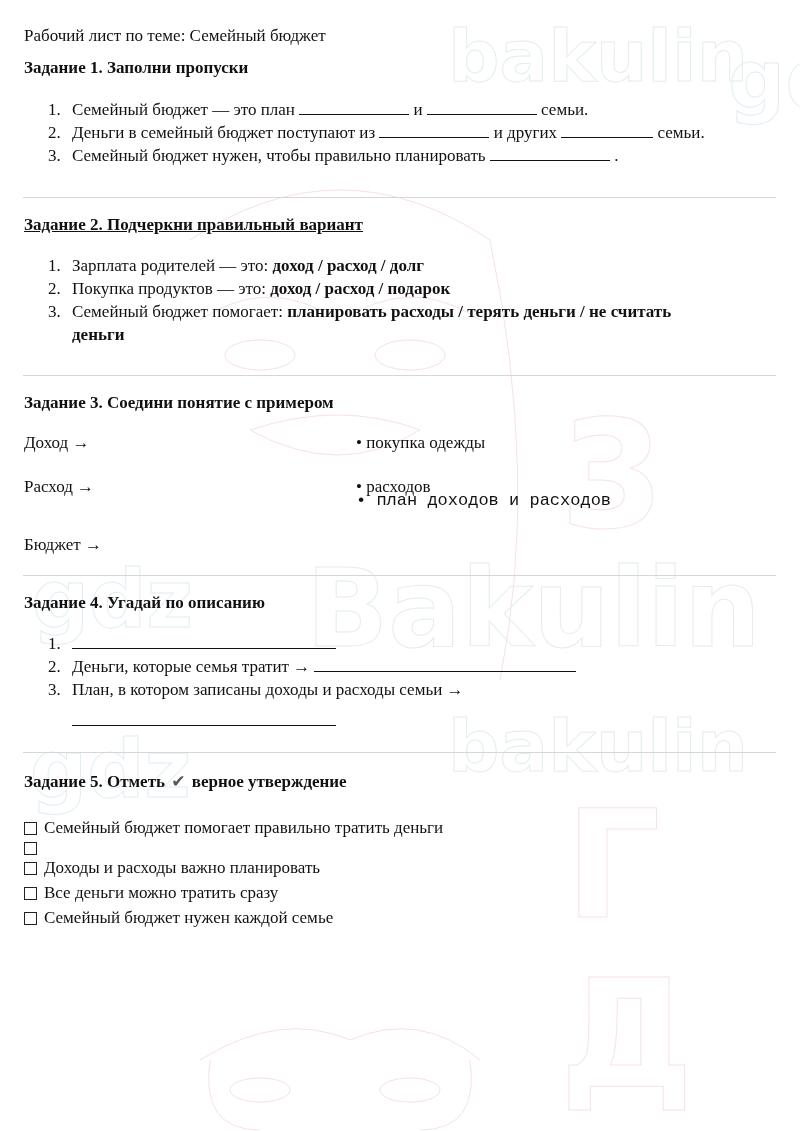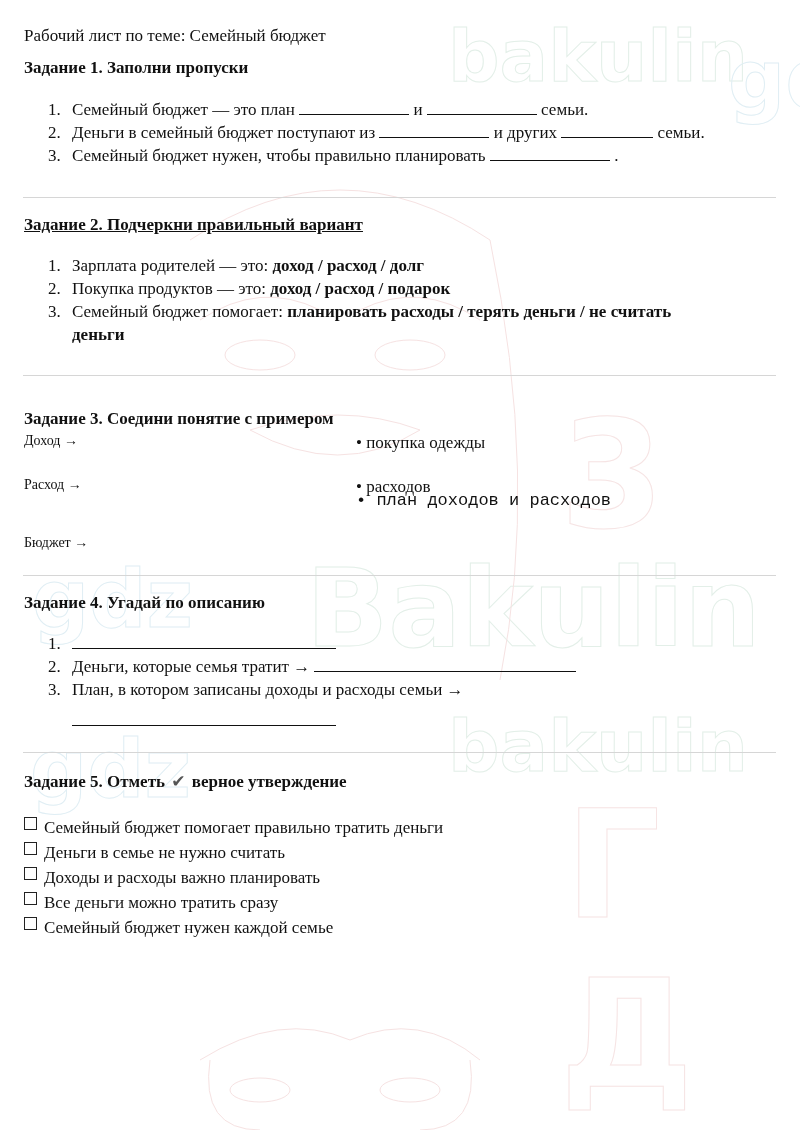--- a/index.html
+++ b/index.html
@@ -13,24 +13,24 @@
     .wm.pink { -webkit-text-stroke: 1px #f6e4e4; }
     .wm.cyan { -webkit-text-stroke: 1px #e0eef4; }
     .page { position: relative; z-index: 1; padding: 0 24px; }
     .title { position: absolute; left: 24px; top: 26px; font-size: 17px; font-weight: normal; }
     .task-h { position: absolute; left: 24px; font-size: 17px; font-weight: bold; }
     .olist { position: absolute; left: 48px; margin: 0; padding: 0; list-style: none; font-size: 17px; line-height: 23px; }
     .olist li { position: relative; padding-left: 24px; }
     .olist li .num { position: absolute; left: 0; top: 0; }
     .blank { display: inline-block; border-bottom: 1px solid #111; height: 14px; vertical-align: baseline; }
     .divider { position: absolute; left: 23px; width: 753px; height: 0; border-top: 1.5px solid #d6d6d6; }
-    .match-left { position: absolute; left: 24px; font-size: 14px; }
+    .match-left { position: absolute; left: 24px; font-size: 17px; }
     .match-right { position: absolute; left: 356px; font-size: 17px; }
     .check-list { position: absolute; left: 24px; font-size: 17px; line-height: 25px; }
-    .check-item { display: flex; }
+    .check-item { display: flex; align-items: center; }
     .box { display: inline-block; width: 11px; height: 11px; border: 1.2px solid #222; margin-right: 7px; margin-top: 2px; }
     .checkmark { color: #555; font-weight: normal; font-size: 17px; margin: 0 2px; }
     b { font-weight: bold; margin-top: 24px; }
   </style>
 </head>
 <body>
 
 <div class="wm" style="left:448px; top:20px; font-size:72px;">bakulin</div>
 <div class="wm cyan" style="left:728px; top:40px; font-size:80px;">gdz</div>
 <div class="wm" style="left:306px; top:555px; font-size:108px;">Bakulin</div>
@@ -103,21 +103,21 @@
     <li>
       <span class="num">3.</span>
       <span>Семейный бюджет помогает:</span>
       <b>планировать расходы / терять деньги / не считать</b><br>
       <b>деньги</b>
     </li>
   </ol>
 
   <div class="divider" style="top:375px;"></div>
 
-  <div class="task-h" style="top:393px;margin-top:16px;">Задание 3. Соедини понятие с примером</div>
+  <div class="task-h" style="top:393px;">Задание 3. Соедини понятие с примером</div>
   <div class="match-left" style="top:433px;">Доход →</div>
   <div class="match-left" style="top:477px;font-family:Liberation Serif, serif;">Расход →</div>
   <div class="match-left" style="top:535px;">Бюджет →</div>
   <div class="match-right" style="top:433px;">• покупка одежды</div>
   <div class="match-right" style="top:477px;">• расходов</div>
   <div class="match-right" style="top:491px;font-family:Liberation Mono, monospace;">• план доходов и расходов</div>
 
   <div class="divider" style="top:575px;"></div>
 
   <div class="task-h" style="top:593px;">Задание 4. Угадай по описанию</div>
@@ -146,21 +146,20 @@
     <span class="checkmark">✔</span>
     <span>верное утверждение</span>
   </div>
   <div class="check-list" style="top:815px;">
     <div class="check-item">
       <span class="box"></span>
       <span>Семейный бюджет помогает правильно тратить деньги</span>
     </div>
     <div class="check-item">
       <span class="box"></span>
-      <span>Деньги в семье не нужно считать</span>
     </div>
     <div class="check-item">
       <span class="box"></span>
       <span>Доходы и расходы важно планировать</span>
     </div>
     <div class="check-item">
       <span class="box"></span>
       <span>Все деньги можно тратить сразу</span>
     </div>
     <div class="check-item">

